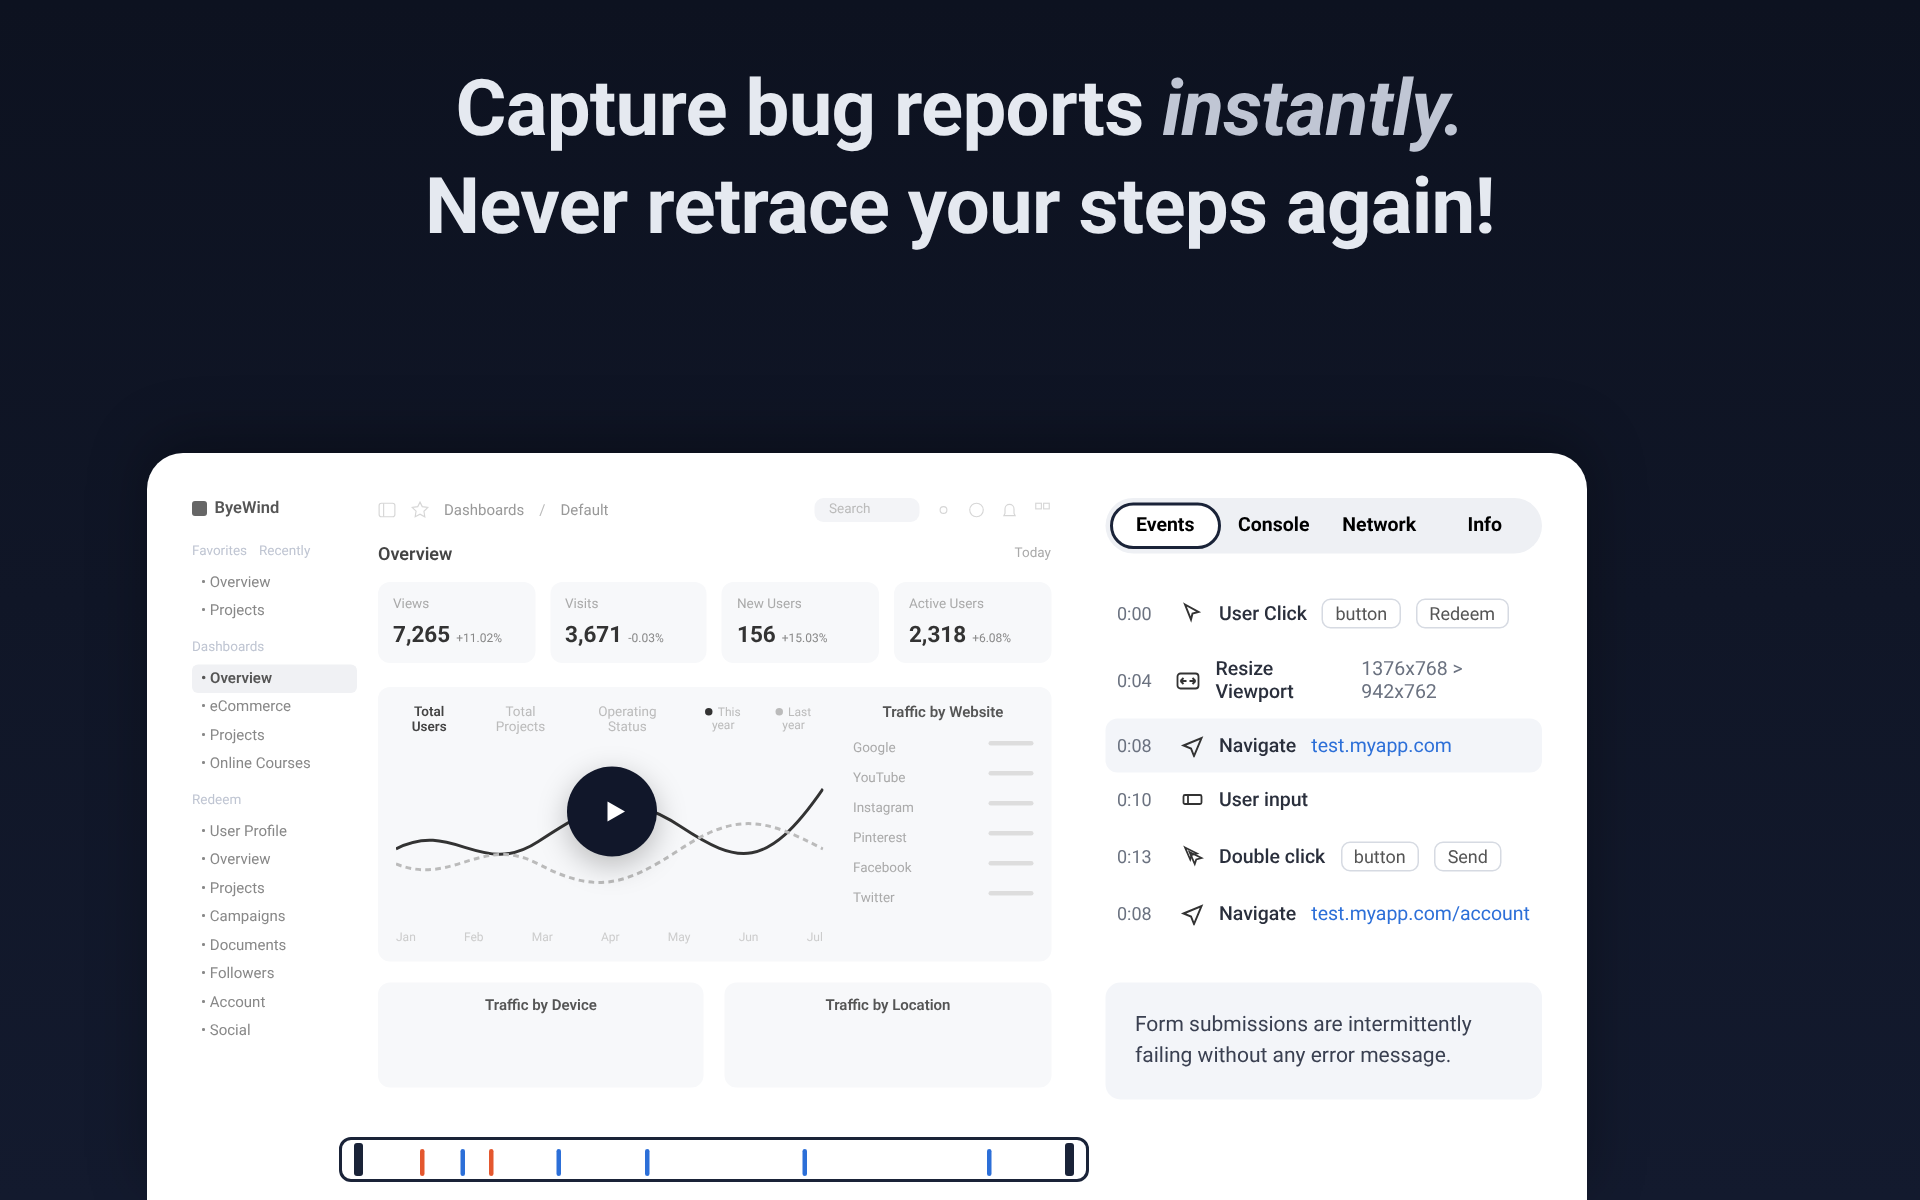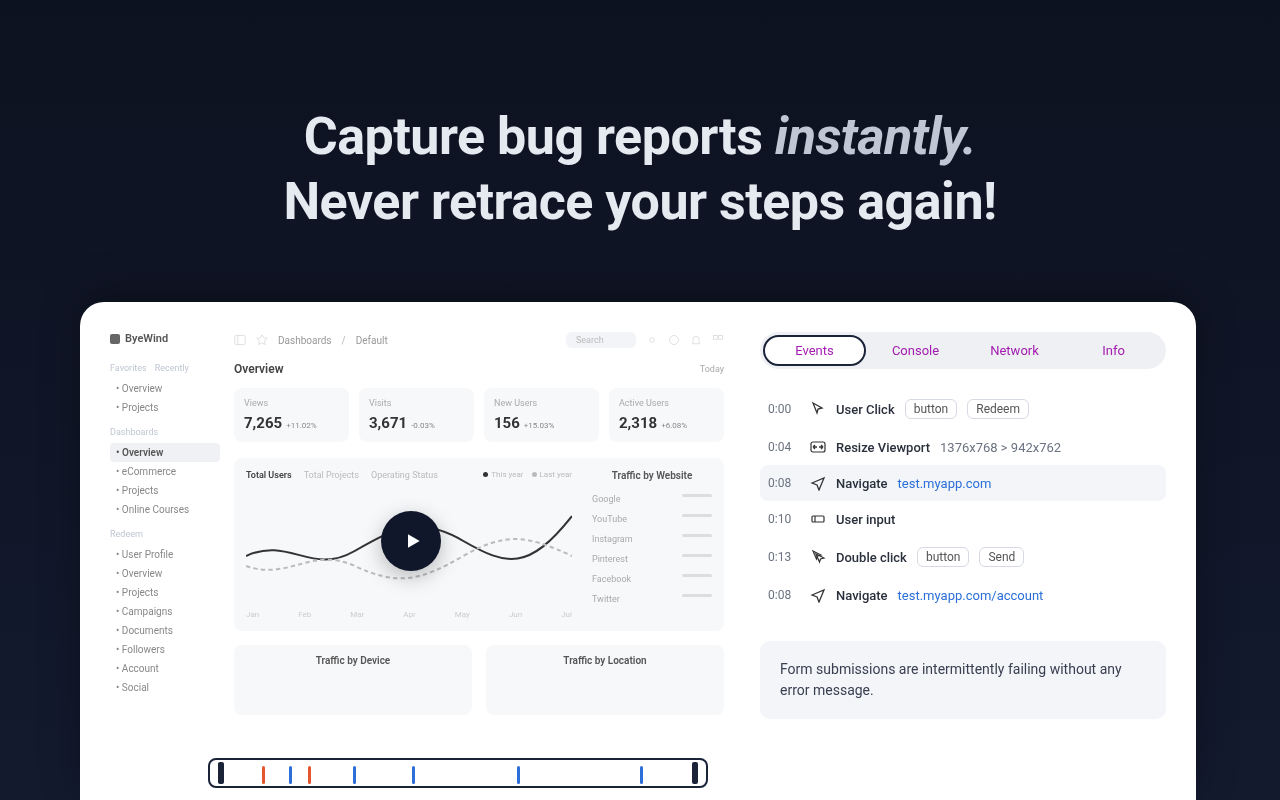--- a/index.html
+++ b/index.html
@@ -1,19 +1,19 @@
 <!DOCTYPE html>
 <html><head>
 <meta charset="utf-8">
 <style>
 * { margin:0; padding:0; box-sizing:border-box; font-family:-apple-system,BlinkMacSystemFont,'Segoe UI',Roboto,sans-serif; }
 body { width:1280px; height:800px; background:linear-gradient(180deg,#0d1220 0%,#131a2e 100%); overflow:hidden; }
-.hero { text-align:center; color:#e5e9f0; font-size:52px; font-weight:700; line-height:1.25; padding:104px 0 40px; letter-spacing:-0.5px; }
+.hero { text-align:center; color:#e5e9f0; font-size:52px; font-weight:700; line-height:1.25; padding:40px 0 40px; letter-spacing:-0.5px; }
 .hero .em { font-style:italic; color:#c0c6d4; }
-.card { position:absolute; left:80px; top:302px; width:1116px; height:498px; background:#fff; border-radius:24px 24px 0 0; box-shadow:0 -10px 40px rgba(0,0,0,.3); display:flex; overflow:hidden; }
+.card { position:absolute; left:98px; top:302px; width:960px; height:498px; background:#fff; border-radius:24px 24px 0 0; box-shadow:0 -10px 40px rgba(0,0,0,.3); display:flex; overflow:hidden; }
 
 .dash { width:662px; padding:30px 18px 0 30px; display:flex; color:#9aa1b1; font-size:10px; position:relative; }
 .dash-side { width:110px; flex-shrink:0; }
 .brand { display:flex; align-items:center; gap:5px; font-size:11px; color:#555; font-weight:600; margin-bottom:18px; }
 .brand-ico { width:10px; height:10px; background:#666; border-radius:2px; }
 .sect { font-size:9px; color:#bfc5d2; margin:10px 0 6px; }
 .sect span { margin-right:8px; }
 .navi { font-size:10px; color:#888; padding:4px 0 4px 6px; }
 .navi.act { background:#f0f1f4; border-radius:4px; font-weight:600; color:#555; }
 .dash-main { flex:1; padding-left:14px; }
@@ -46,21 +46,21 @@
 .play svg { width:20px; height:20px; fill:#fff; margin-left:3px; }
 .lower { display:flex; gap:14px;text-align:center; }
 .box2 { flex:1; background:#f7f8fa; border-radius:8px; padding:10px; font-size:10px; color:#555; font-weight:600; height:70px; }
 .timeline { position:absolute; left:128px; bottom:12px; width:500px; height:30px; background:#fff; border:2px solid #1a2338; border-radius:8px; display:flex; align-items:center; padding:0 8px; z-index:4; }
 .tl-h { width:6px; height:22px; background:#1a2338; border-radius:2px; }
 .tl-track { flex:1; position:relative; height:100%; margin:0 6px; }
 .tick { position:absolute; top:6px; width:3px; height:18px; border-radius:2px; }
 
 .panel { flex:1; padding:30px 30px 0 18px; display:flex; flex-direction:column; }
 .ptabs { display:flex; background:#eef0f4; border-radius:20px; padding:3px; margin-bottom:20px; }
-.ptab { flex:1; text-align:center; font-size:13px; padding:8px 0; color:#a21caf; font-weight:400; border-radius:18px; cursor:pointer; }
+.ptab { flex:1; text-align:center; font-size:13px; padding:8px 0; color:#000000; font-weight:700; border-radius:18px; cursor:pointer; }
 .ptab.active { background:#fff; border:2px solid #1a2338; padding:6px 0; }
 .ev { display:flex; align-items:center; gap:10px; padding:10px 8px; font-size:13px; border-radius:8px; }
 .ev.warn { background:#fdf1e9; }
 .ev.nav { background:#f3f5f9; }
 .et { color:#6b7280; font-size:12px; width:32px; }
 .eico { width:16px; height:16px; display:flex; align-items:center; justify-content:center; }
 .ename { color:#2a2f3c; font-weight:500; }
 .pill { border:1px solid #d6dae2; border-radius:6px; padding:2px 8px; font-size:12px; color:#555; }
 .err { color:#e4572e; }
 .resize { color:#6b7280; }

